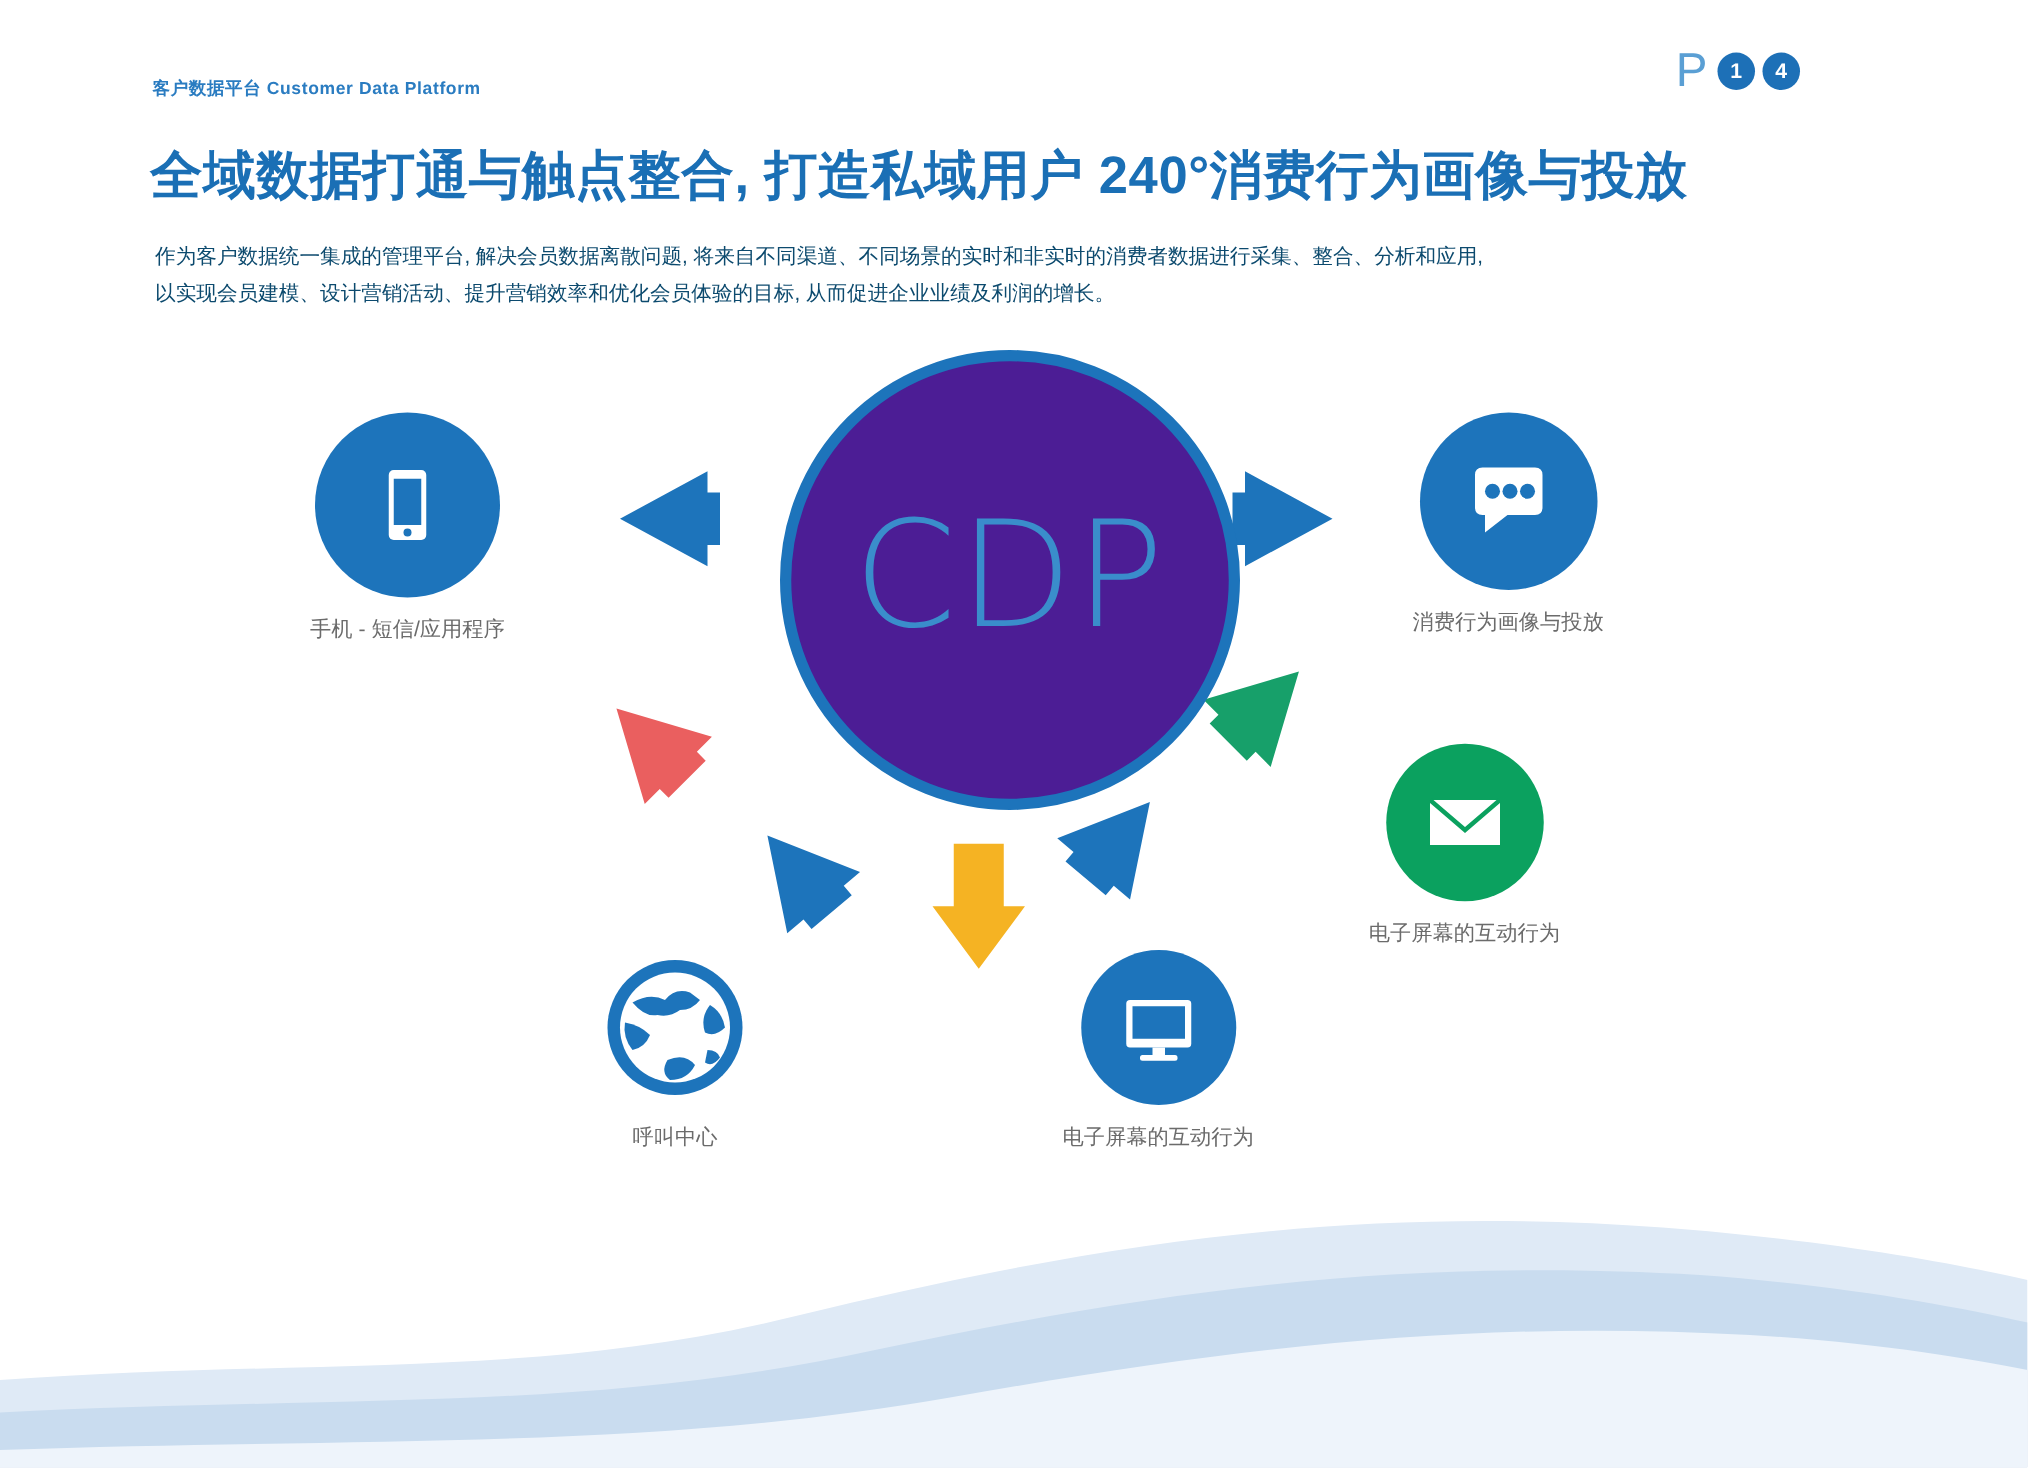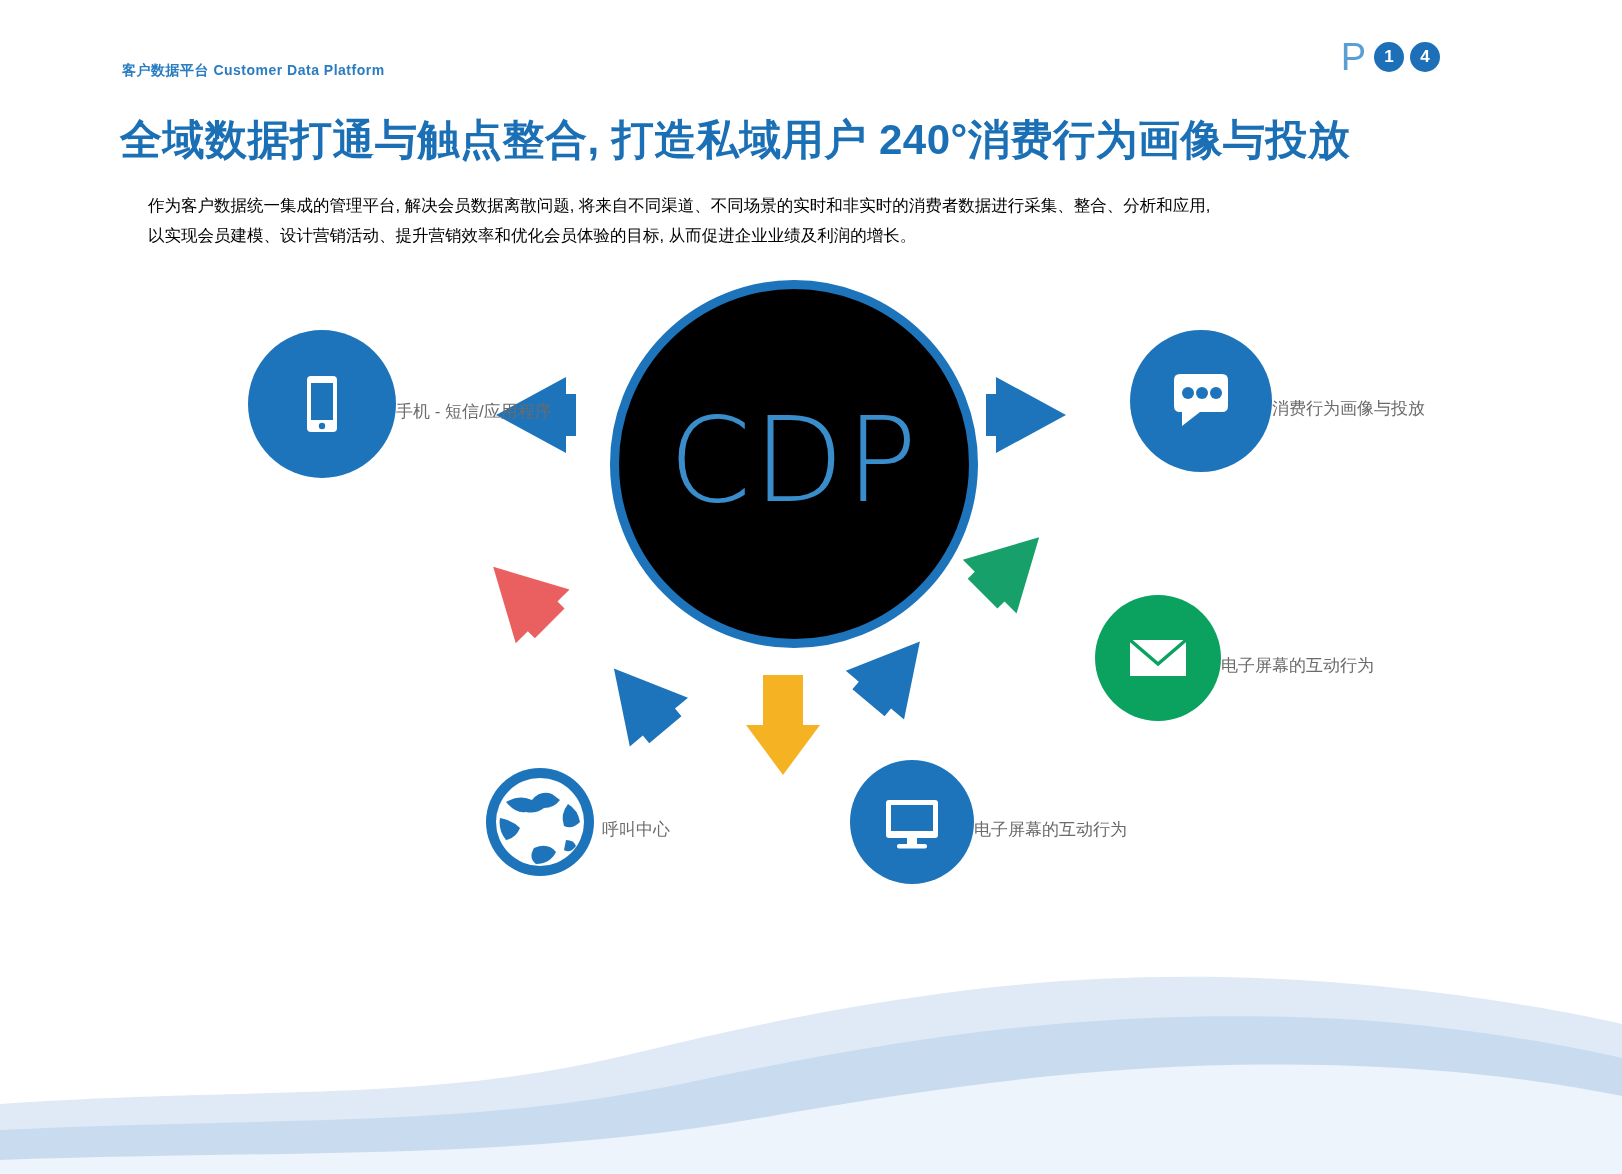--- a/index.html
+++ b/index.html
@@ -20,23 +20,22 @@
     font-size:14px;font-weight:700;color:#2a7cc1;
     letter-spacing:.5px;white-space:nowrap;
   }
   .headline{
     position:absolute;left:120px;top:112px;
     font-size:42px;font-weight:700;color:#1a6fb5;
     letter-spacing:.5px;white-space:nowrap;
   }
   .lede{
     position:absolute;left:124px;top:190px;width:1180px;
-    font-size:16.5px;line-height:30px;color:#000000;
+    font-size:16.5px;line-height:30px;color:#0c4a6e;
     font-weight:400;
-    margin-left:24px;
   }
   .lede div{white-space:nowrap;}
 
   
   .pagebadge{
     position:absolute;right:182px;top:38px;
     display:flex;align-items:center;gap:6px;
   }
   .pagebadge .pletter{
     font-size:38px;line-height:38px;color:#5a9fd4;font-weight:400;
@@ -47,35 +46,35 @@
     background:#1d70b7;color:#fff;
     font-size:17px;font-weight:600;
     display:flex;align-items:center;justify-content:center;
   }
 
   
   .diagram{position:absolute;left:0;top:255px;width:1622px;height:760px;}
 
   
   .center-ring{
-    position:absolute;left:610px;top:25px;
+    position:absolute;left:624px;top:25px;
     width:368px;height:368px;border-radius:50%;
-    border:9px solid #1d74bb;background:#000000;
+    border:9px solid #1d74bb;background:#4c1d95;
     box-sizing:border-box;
     display:flex;align-items:center;justify-content:center;
   }
   .center-ring .cdp{
     font-size:118px;font-weight:300;color:#3a8dcb;
     letter-spacing:2px;line-height:1;
     transform:translateY(-4px);
     font-family:"DejaVu Sans",sans-serif;
   }
 
   
-  .node{position:absolute;display:flex;flex-direction:row;align-items:center;}
+  .node{position:absolute;display:flex;flex-direction:column;align-items:center;}
   .bubble{
     border-radius:50%;
     display:flex;align-items:center;justify-content:center;
   }
   .caption{
     margin-top:14px;font-size:17px;color:#6b6b6b;
     white-space:nowrap;text-align:center;
   }
 
   .n-mobile  {left:248px;top:75px;}

